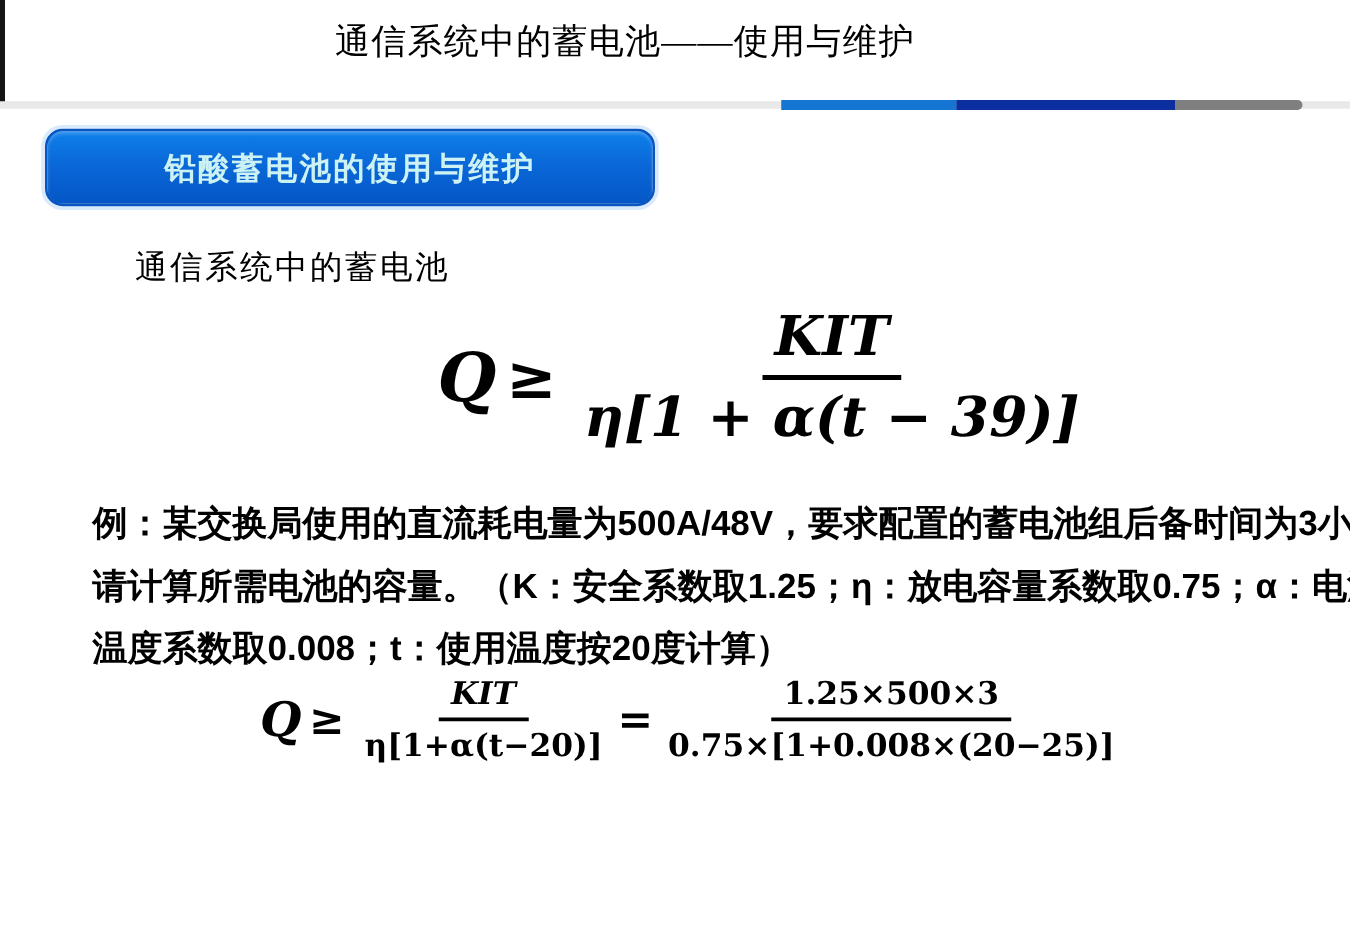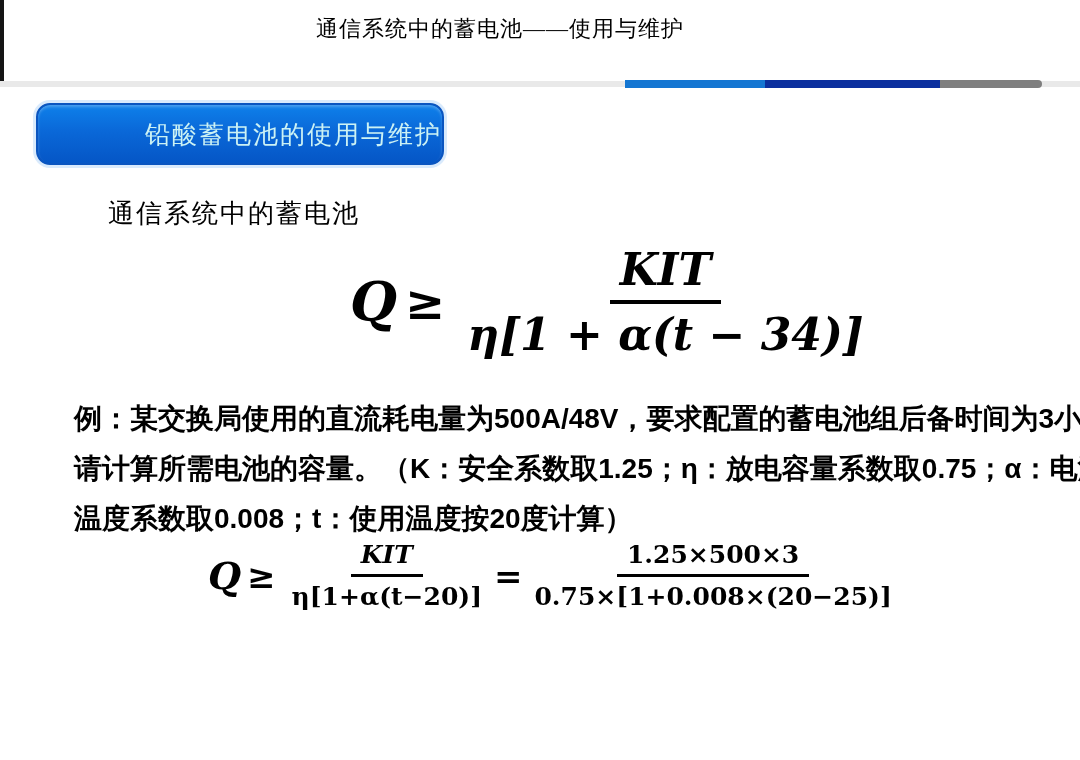--- a/index.html
+++ b/index.html
@@ -26,51 +26,52 @@
 
   
   .title {
     position: absolute;
     top: 14px; left: 0;
     width: 1000px;
     margin: 0;
     text-align: center;
     font-family: "Liberation Serif", serif;
     font-weight: 500;
-    font-size: 22px;
+    font-size: 28px;
     color: #000000;
     letter-spacing: 1px;
   }
 
   
   .divider {
     position: absolute;
     top: 81px; left: 0;
     width: 1080px; height: 6px;
     background: #e9e9e9;
   }
   .seg { position: absolute; top: 80px; height: 8px; }
   .seg-light { left: 625px; width: 140px; background: #1476d2; }
   .seg-dark  { left: 765px; width: 175px; background: #0b2f9e; }
   .seg-gray  { left: 940px; width: 102px; background: #7f7f7f; border-radius: 0 4px 4px 0; }
 
   
   .pill {
     position: absolute;
     left: 36px; top: 103px;
-    width: 408px; height: 62px;
+    width: 488px; height: 62px;
     box-sizing: border-box;
     border-radius: 14px;
     border: 2px solid #0a55c0;
     background: linear-gradient(180deg, #0e80ea 0%, #0a68d8 45%, #0556c6 100%);
     box-shadow: 0 0 0 3px rgba(120,180,245,0.28), inset 0 2px 3px rgba(255,255,255,0.25);
     display: flex;
     align-items: center;
-    justify-content: flex-end;
+    justify-content: center;
     cursor: pointer;
+    font-weight: bold;
   }
   .pill-label {
     color: #ccf2f4;
     font-size: 25px;
     letter-spacing: 2px;
   }
 
   
   .subtitle {
     position: absolute;
@@ -143,21 +144,21 @@
     <span class="pill-label">铅酸蓄电池的使用与维护</span>
   </div>
 
   <div class="subtitle">通信系统中的蓄电池</div>
 
   <div class="formula-main math">
     <span class="q">Q</span>
     <span class="rel">≥</span>
     <span class="frac">
       <span class="num ital">KIT</span>
-      <span class="den ital">η[1 + α(t − 34)]</span>
+      <span class="den ital">η[1 + α(t − 39)]</span>
     </span>
   </div>
 
   <div class="example">
     <div class="ex-line">例：某交换局使用的直流耗电量为500A/48V，要求配置的蓄电池组后备时间为3小时，</div>
     <div class="ex-line">请计算所需电池的容量。（K：安全系数取1.25；η：放电容量系数取0.75；α：电池</div>
     <div class="ex-line">温度系数取0.008；t：使用温度按20度计算）</div>
   </div>
 
   <div class="formula-calc math">

